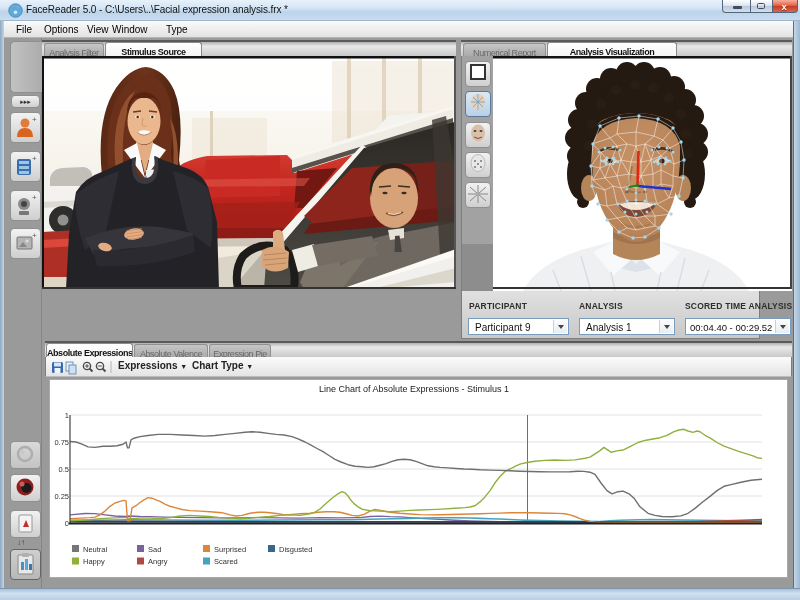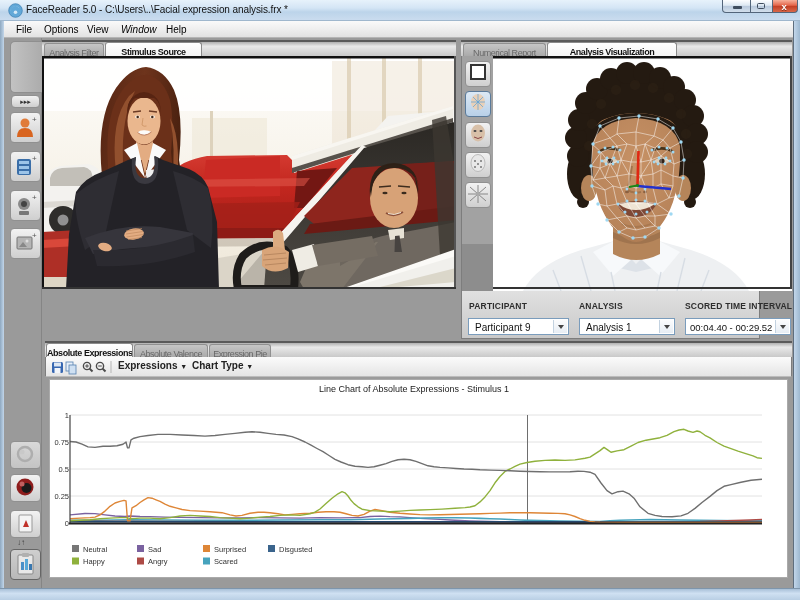--- a/index.html
+++ b/index.html
@@ -83,22 +83,22 @@
     </div>
   <div class="winbtn" id="btn-close" style="position:relative;color:#fff;">
       <div class="glyph" style="left:8.5px;top:0.5px;font-size:9.5px;font-weight:bold;color:#fff;text-shadow:0 1px 1px #7e2512;">x</div>
     </div>
 </div>
 
 <div id="menubar" class="abs">
   <div class="menu-item" style="left:12px;">File</div>
   <div class="menu-item" style="left:40px;">Options</div>
   <div class="menu-item" style="left:83px;">View</div>
-  <div class="menu-item" style="left:117px;font-style:italic;">Window</div>
-  <div class="menu-item" style="left:162px;">Help</div>
+  <div class="menu-item" style="left:108px;">Window</div>
+  <div class="menu-item" style="left:162px;">Type</div>
 </div>
 
 <div id="client" class="abs"></div>
 <div id="frame-left" class="abs"></div>
 <div id="frame-right" class="abs"></div>
 <div id="frame-bottom" class="abs"></div>
 
 <div id="sidebar" class="abs" style="left:4px;top:38px;width:38px;height:550px;background:#9a9a9a;border-right:1px solid #858585;">
   <div id="side-toppanel" class="abs"></div>
   <div class="side-btn side-small" style="top:57px;height:13px;font-size:7px;color:#333;text-align:center;line-height:12px;">▸▸▸</div>
@@ -456,21 +456,21 @@
     <line x1="144.5" y1="130" x2="178" y2="133" stroke="#2230cc" stroke-width="2.6"></line>
     <circle cx="144.5" cy="129.5" r="1.6" fill="#1a8818"></circle>
 
     <rect x="0" y="0" width="299" height="2.5" fill="#111"></rect>
     <rect x="0" y="231" width="299" height="2" fill="#333"></rect>
     <rect x="297" y="0" width="2" height="233" fill="#444"></rect>
   </svg>
   <div id="rctrl" class="abs">
     <div class="rlabel" style="left:7px;top:10px;">PARTICIPANT</div>
     <div class="rlabel" style="left:117px;top:10px;">ANALYSIS</div>
-    <div class="rlabel" style="left:223px;top:10px;">SCORED TIME INTERVAL</div>
+    <div class="rlabel" style="left:223px;top:10px;">SCORED TIME ANALYSIS</div>
     <div class="dropdown" style="left:6px;width:101px;">
         <div class="dd-text" style="top:2.5px;">Participant 9</div>
         <div class="dd-btn">
           <div class="dd-arrow"></div>
         </div>
       </div>
     <div class="dropdown" style="left:117px;width:96px;">
         <div class="dd-text" style="top:2.5px;">Analysis 1</div>
         <div class="dd-btn">
           <div class="dd-arrow"></div>

